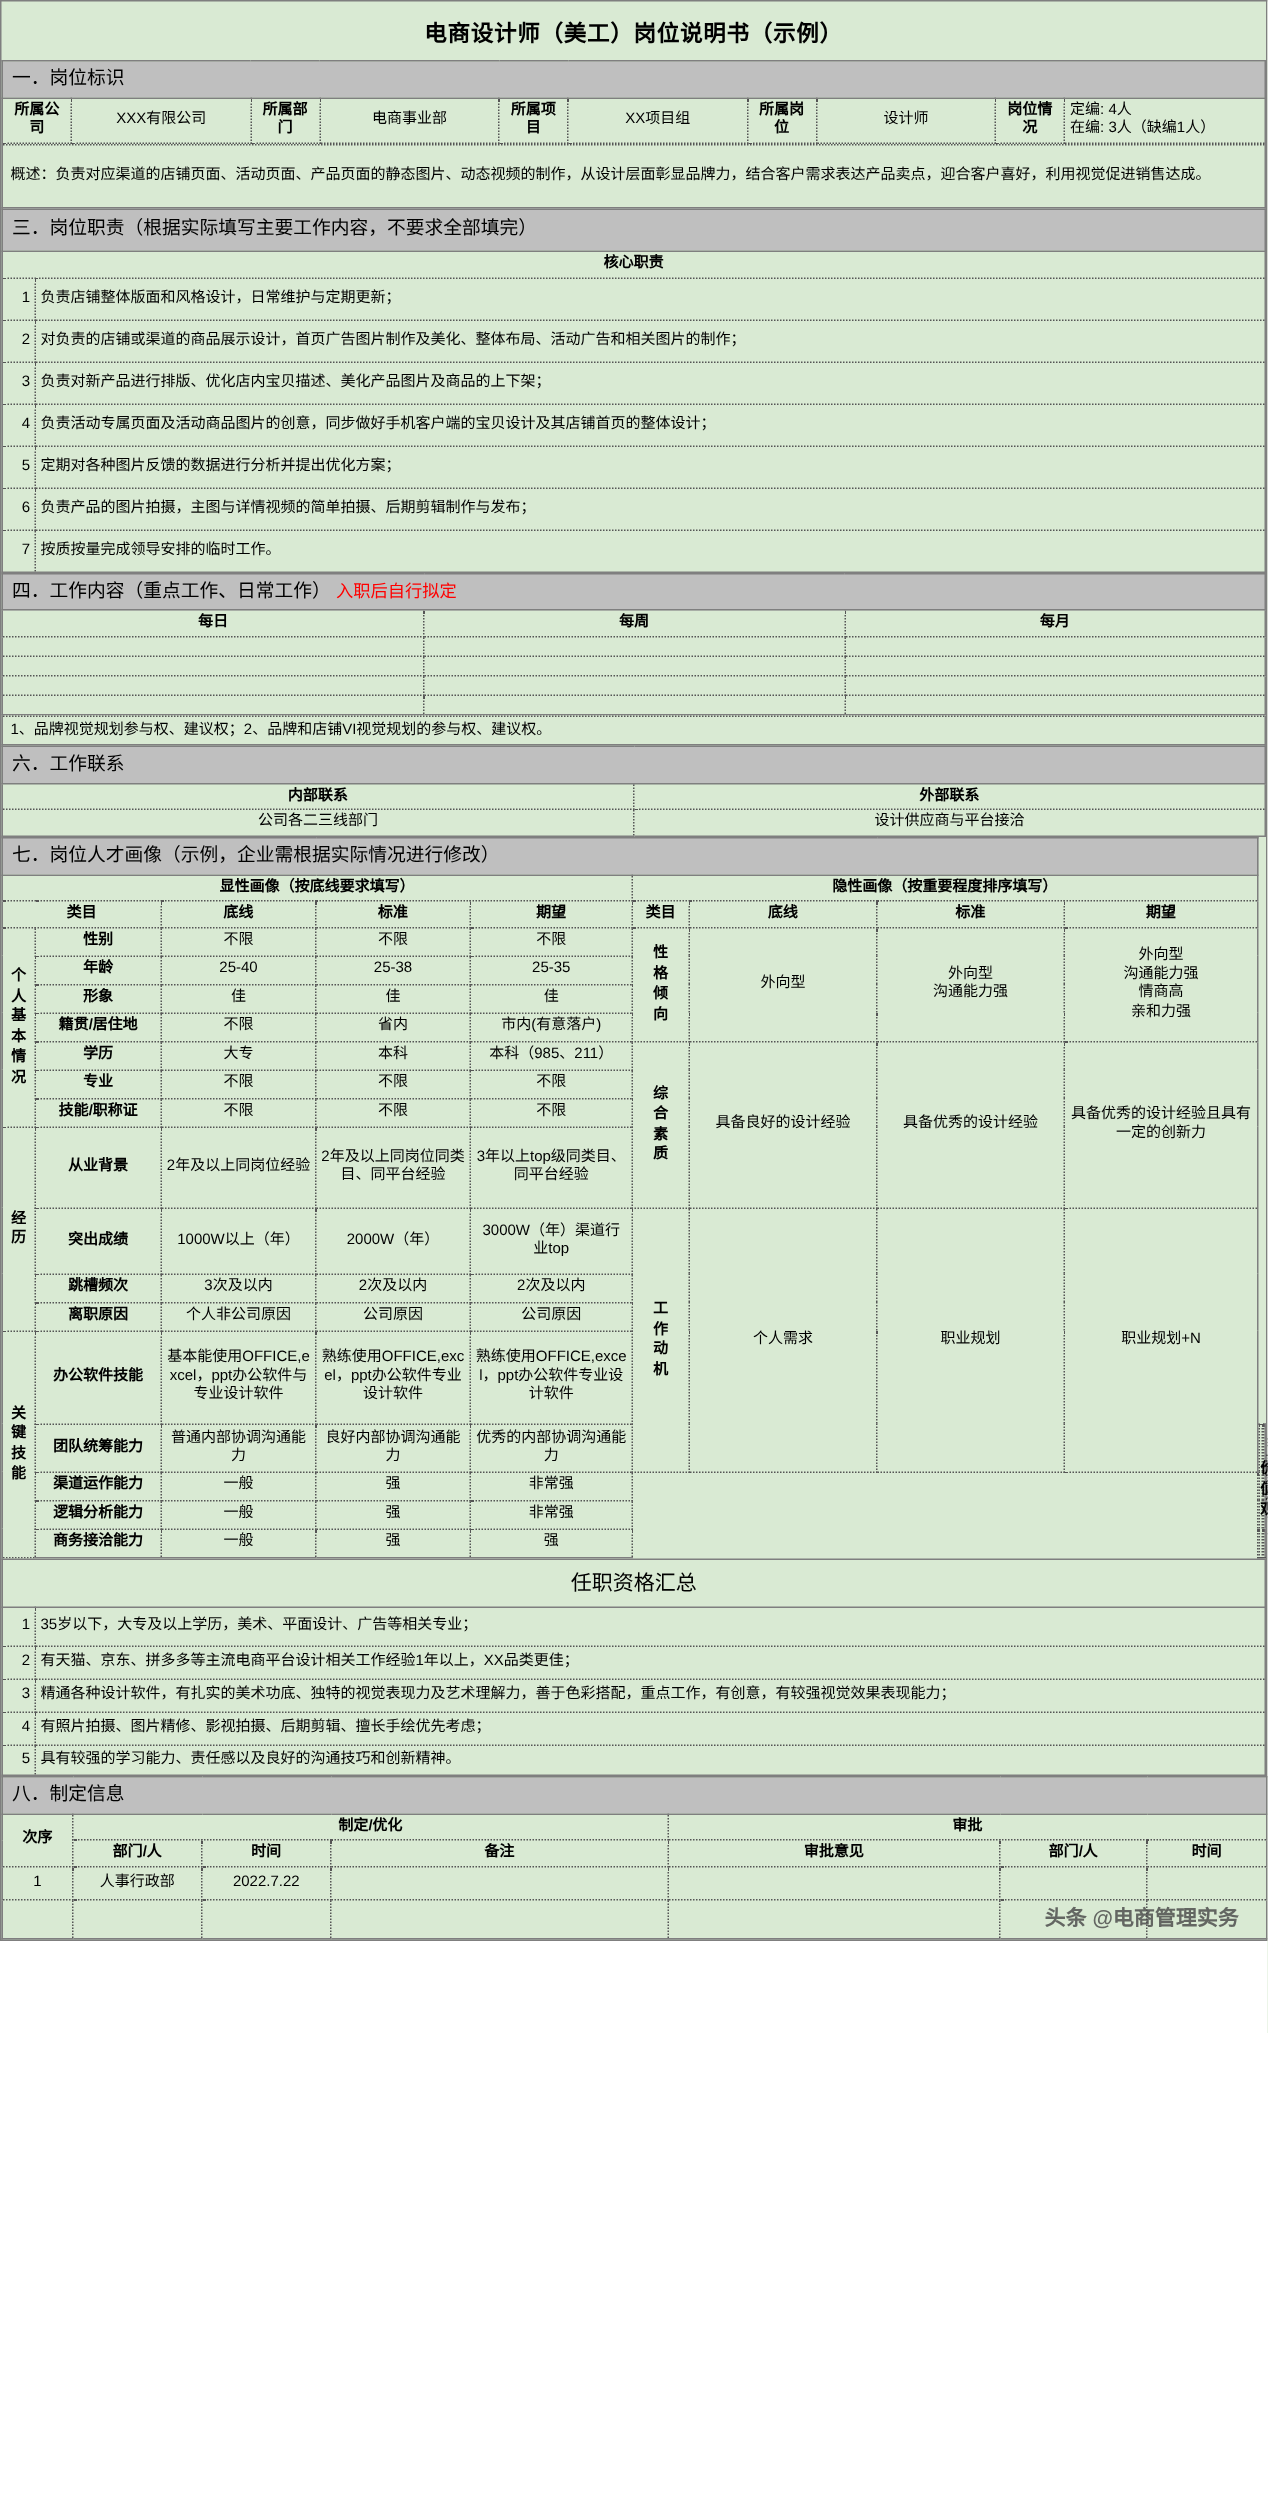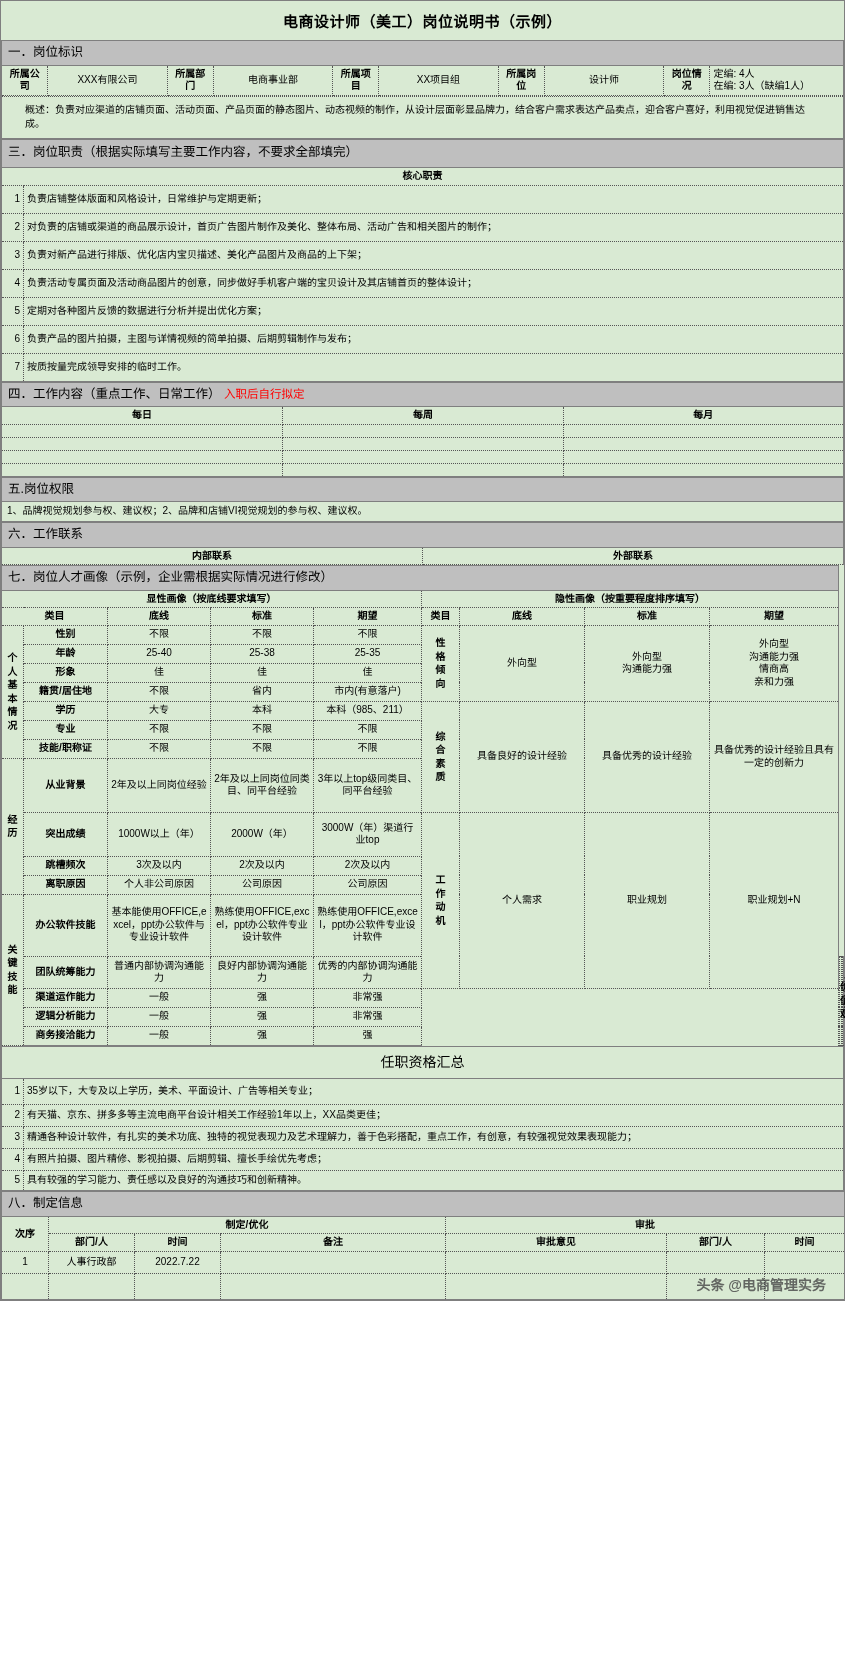--- a/index.html
+++ b/index.html
@@ -141,21 +141,21 @@
         <div>定编: 4人</div>
         <div>在编: 3人（缺编1人）</div>
       </td>
     </tr>
   </tbody>
     </table>
 
   <table>
     <tbody>
     <tr>
-          <td class="lft bl br bb" style="height:42px;line-height:1.45;padding:4px 23px">概述：负责对应渠道的店铺页面、活动页面、产品页面的静态图片、动态视频的制作，从设计层面彰显品牌力，结合客户需求表达产品卖点，迎合客户喜好，利用视觉促进销售达成。</td>
+          <td class="lft bl br bb" style="height:42px;line-height:1.45;padding:4px 5px">概述：负责对应渠道的店铺页面、活动页面、产品页面的静态图片、动态视频的制作，从设计层面彰显品牌力，结合客户需求表达产品卖点，迎合客户喜好，利用视觉促进销售达成。</td>
         </tr>
   </tbody>
     </table>
 
   <table class="duty">
     <colgroup>
         <col style="width:22px">
         <col>
       </colgroup>
     <tbody>
@@ -233,41 +233,42 @@
     <tr class="empty-row">
           <td class="bl bb"></td>
           <td class="bb"></td>
           <td class="br bb"></td>
         </tr>
   </tbody>
     </table>
 
   <table>
     <tbody>
-        <tr>
-          <td class="sec">五.岗位权限</td>
-        </tr>
     <tr>
           <td class="lft bl br bb" style="height:18px;padding:3px 5px">1、品牌视觉规划参与权、建议权；2、品牌和店铺VI视觉规划的参与权、建议权。</td>
         </tr>
   </tbody>
     </table>
 
   <table>
     <colgroup>
         <col style="width:50%">
         <col style="width:50%">
       </colgroup>
     <tbody>
         <tr>
           <td class="sec" colspan="2">六．工作联系</td>
         </tr>
     <tr>
       <td class="hdr bl" style="height:16px">内部联系</td>
       <td class="hdr br">外部联系</td>
+    </tr>
+    <tr>
+      <td class="ctr bl bb" style="height:14px">公司各二三线部门</td>
+      <td class="ctr br bb">设计供应商与平台接洽</td>
     </tr>
   </tbody>
     </table>
 
   <table>
     <colgroup>
       <col style="width:22px">
       <col style="width:84px">
       <col style="width:103px">
       <col style="width:103px">

